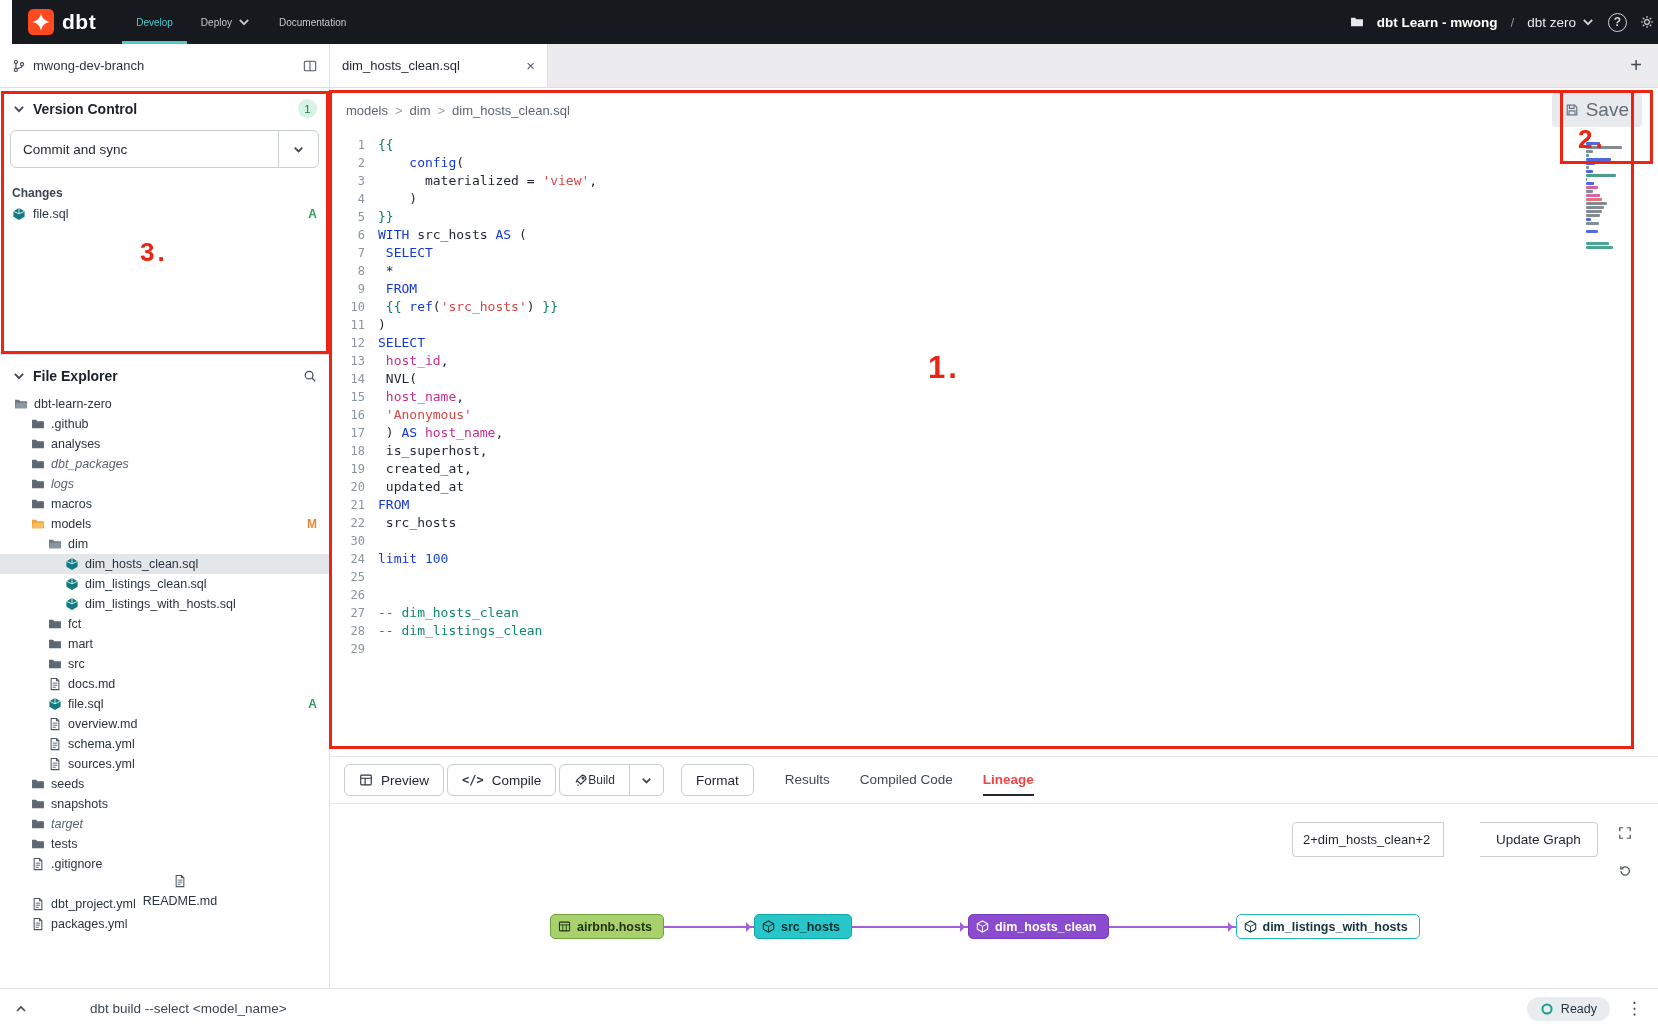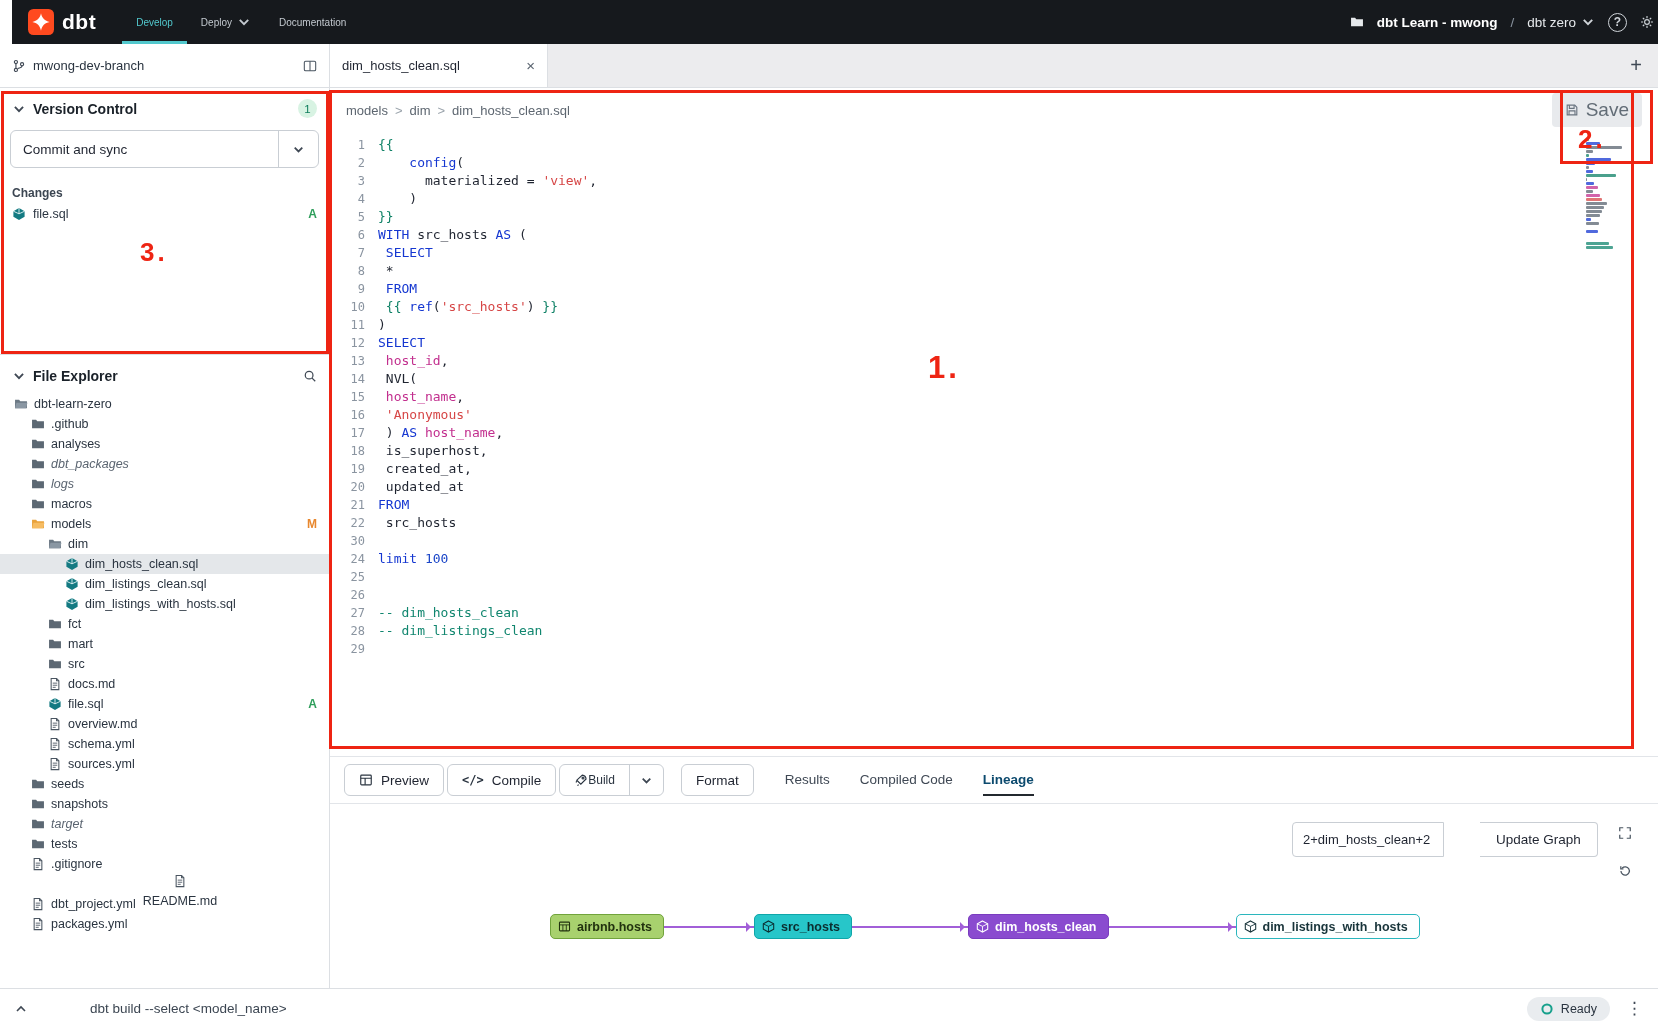--- a/index.html
+++ b/index.html
@@ -82,21 +82,21 @@
 
   
   .toolbar{height:47px;flex:none;border-top:1px solid #e2e5e9;display:flex;align-items:center;padding:0 14px;background:#fff}
   .tbtn{display:flex;align-items:center;gap:8px;border:1px solid #c9ced4;border-radius:6px;height:32px;padding:0 14px;font-size:13.5px;color:#1f2430;background:#fff;cursor:pointer;margin-right:3px}
   .build-group{display:flex;align-items:stretch;border:1px solid #c9ced4;border-radius:6px;height:32px;margin-right:9px;overflow:hidden}
   .build-main{display:flex;align-items:center;gap:0;padding:0 14px;font-size:12px;cursor:pointer}
   .build-caret{display:flex;align-items:center;justify-content:center;width:34px;border-left:1px solid #c9ced4;cursor:pointer}
   .format-btn{margin-left:8px}
   .result-tabs{margin-left:28px;display:flex;gap:30px;height:31px}
   .rtab{display:flex;align-items:center;font-size:13.5px;color:#3f4854;cursor:pointer;border-bottom:2px solid transparent}
-  .rtab.active{color:#0c4a6e;font-weight:bold;border-bottom-color:#23292f}
+  .rtab.active{color:#ef4444;font-weight:bold;border-bottom-color:#23292f}
   .compile-glyph{font-family:"DejaVu Sans Mono",monospace;font-size:12px;color:#2a3440;font-weight:bold}
 
   
   .lineage{height:185px;flex:none;border-top:1px solid #e2e5e9;position:relative;background:#fff}
   .lin-input{position:absolute;left:962px;top:18px;width:152px;height:35px;border:1px solid #c9ced4;border-radius:4px 0 0 4px;padding:0 10px;font-size:13px;color:#1f2430;display:flex;align-items:center;background:#fff}
   .lin-update{position:absolute;left:1150px;top:18px;height:35px;border:1px solid #c9ced4;border-left:none;border-radius:0 4px 4px 0;padding:0 16px;font-size:13.5px;color:#1f2430;display:flex;align-items:center;background:#fff;cursor:pointer}
   .lin-fullscreen{position:absolute;right:26px;top:22px;cursor:pointer}
   .lin-reset{position:absolute;right:26px;top:60px;cursor:pointer}
   .graph{position:absolute;left:220px;top:110px;display:flex;align-items:center}
   .edge{height:2px;background:#a25fd8;position:relative}

